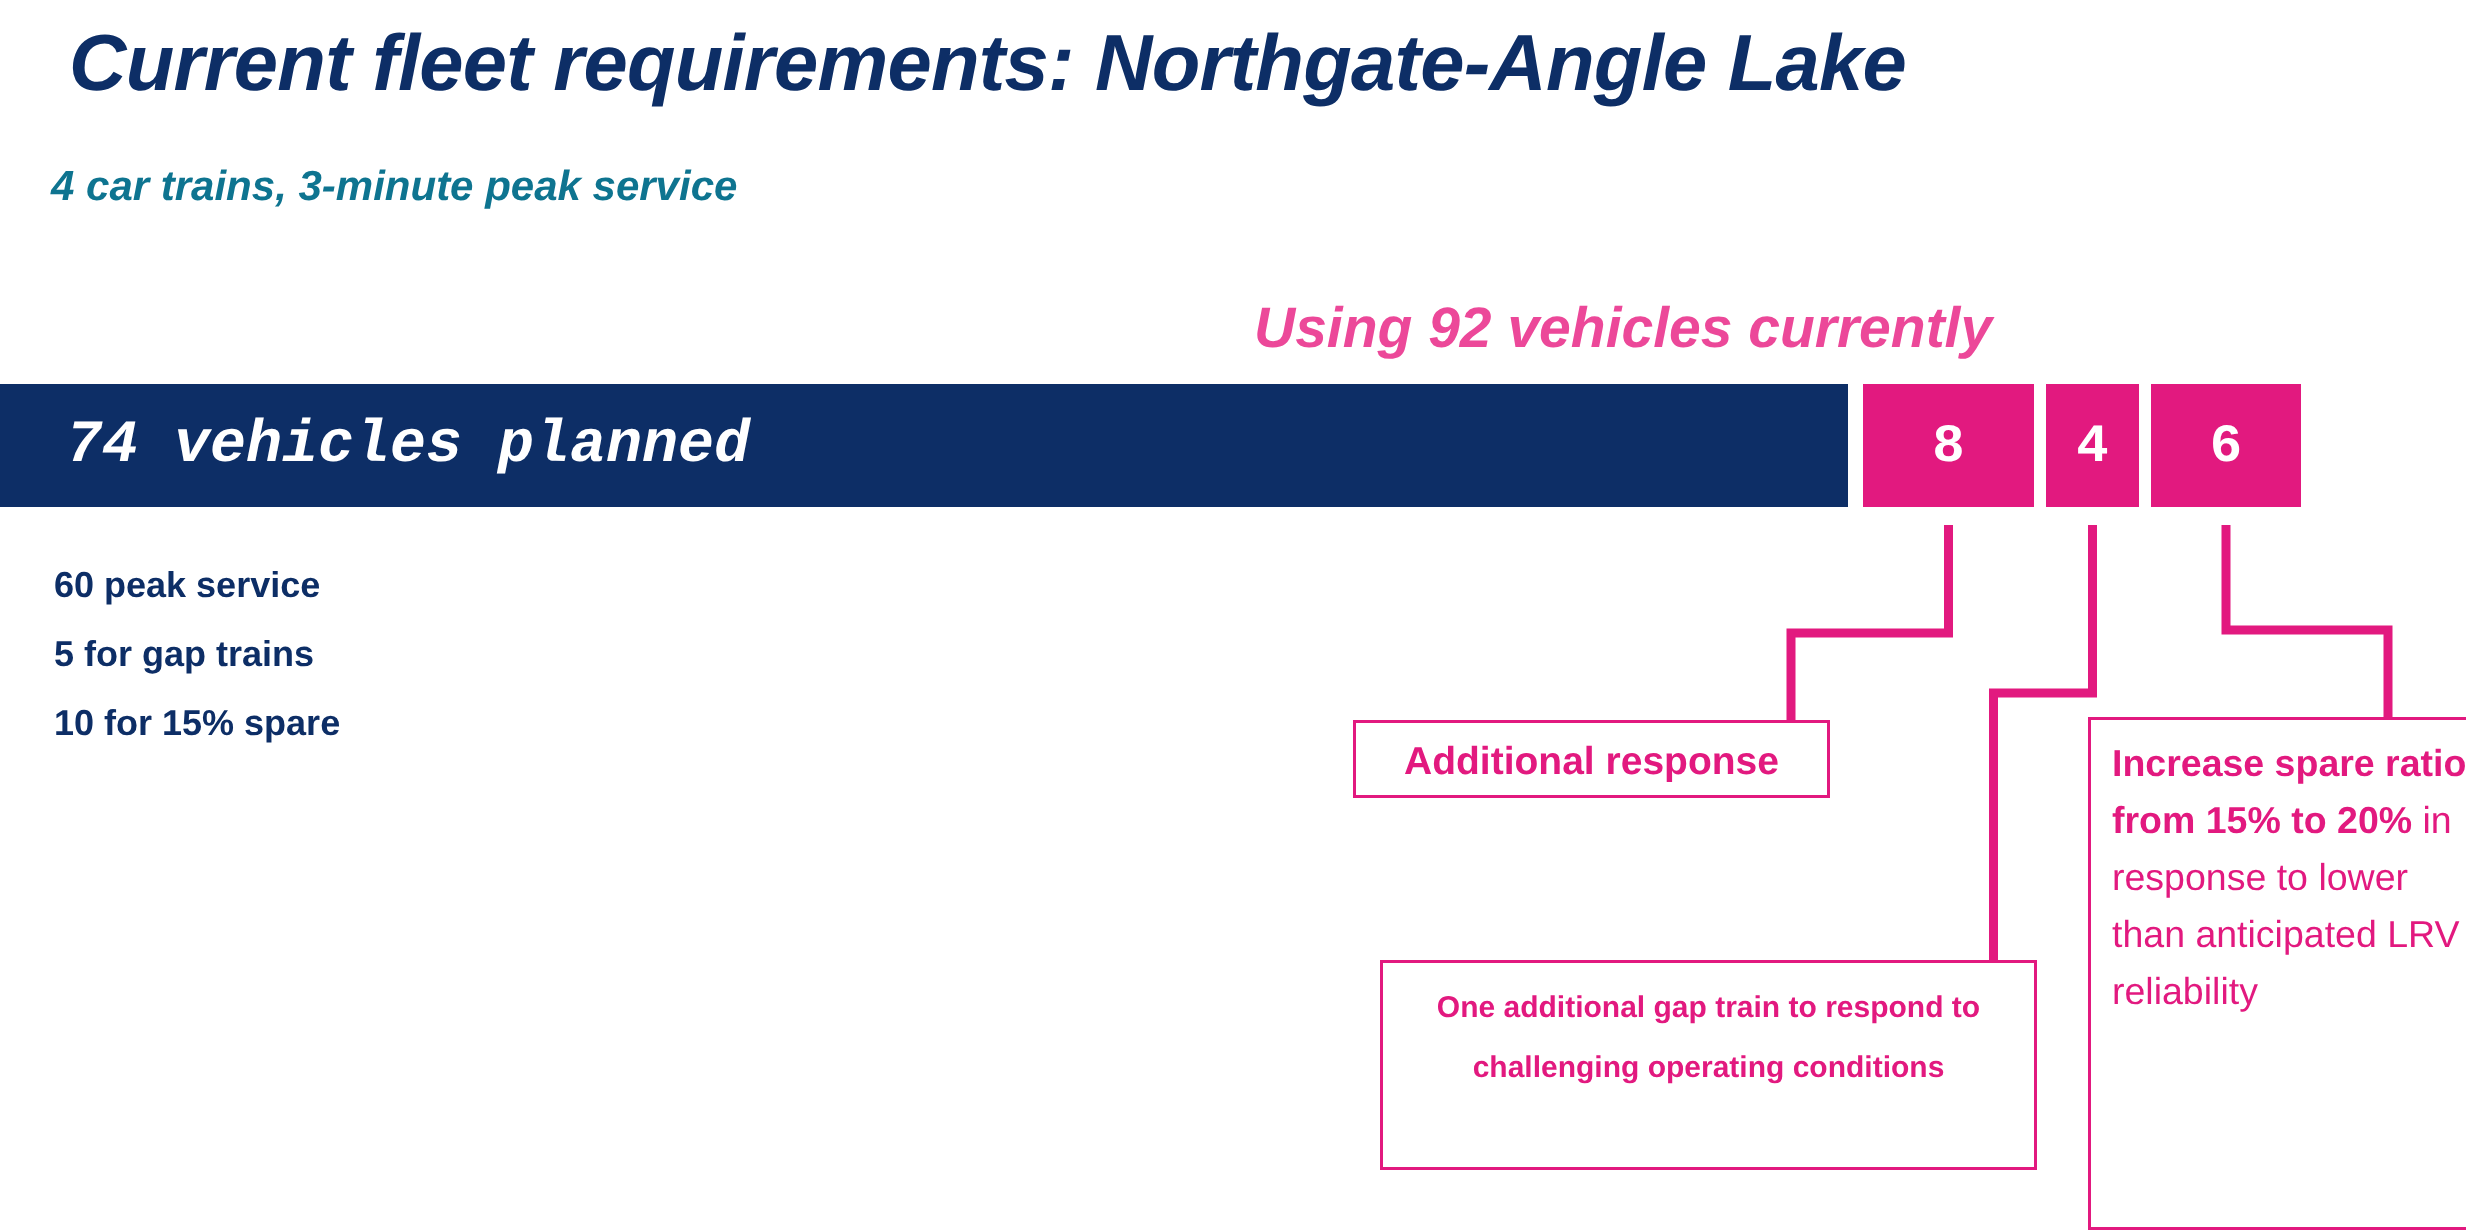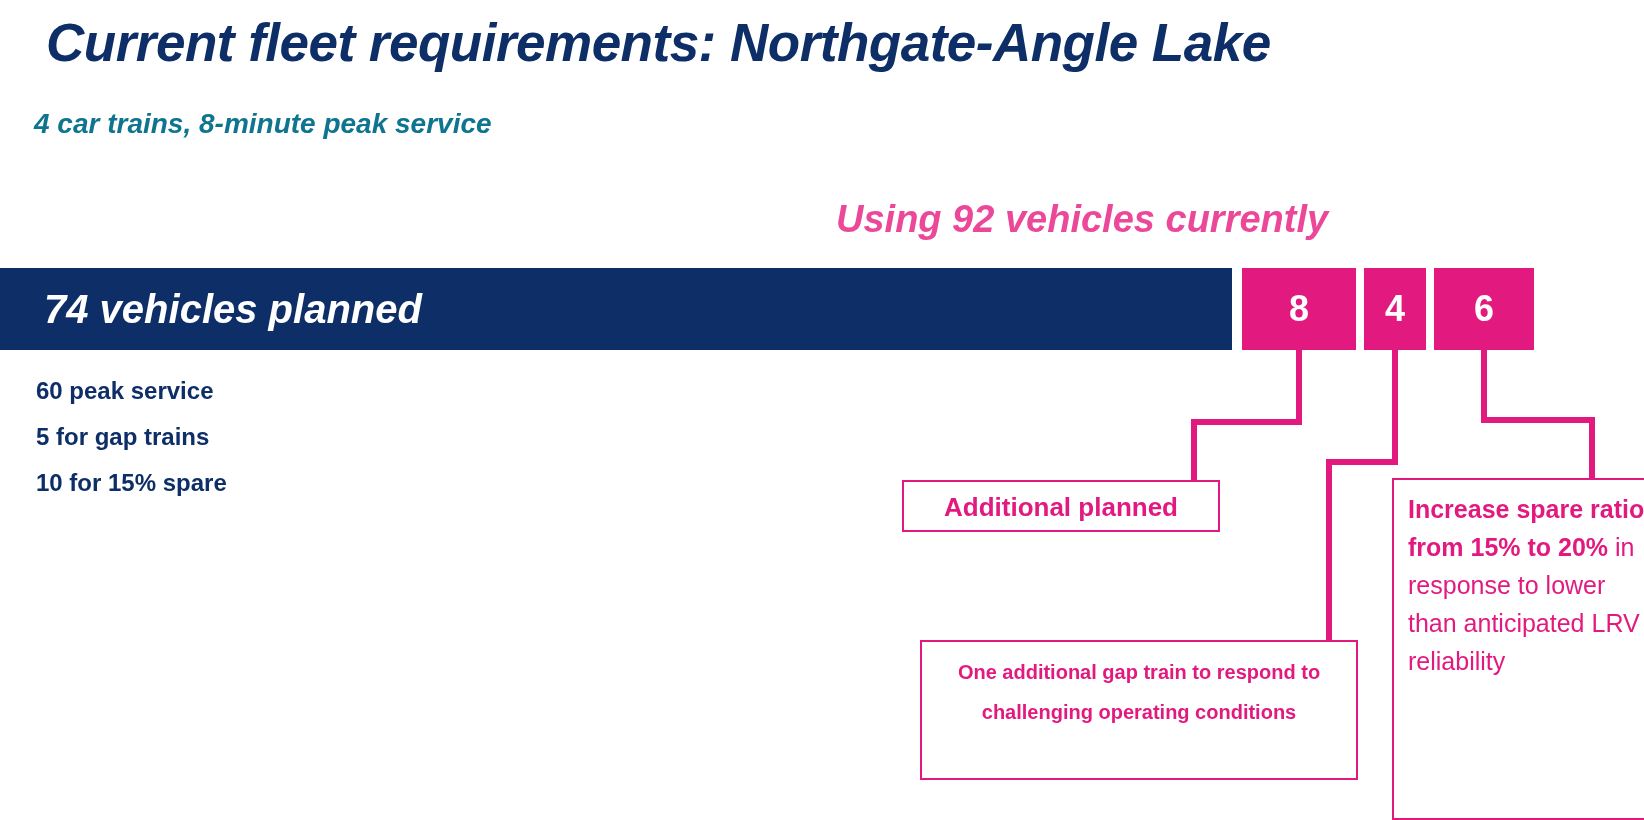--- a/index.html
+++ b/index.html
@@ -49,23 +49,24 @@
     font-weight: bold;
     font-style: italic;
     color: #ec4899;
     white-space: nowrap;
   }
 
   
   .bar-row {
     position: absolute;
     left: 0px;
-    top: 268px;
+    top: 256px;
     width: 1556px;
     height: 82px;
+    font-family: Liberation Mono, monospace;
   }
   .bar-main {
     position: absolute;
     left: 0px;
     top: 0px;
     width: 1232px;
     height: 82px;
     background: #0d2e66;
     display: flex;
     align-items: center;
@@ -154,21 +155,21 @@
     height: 820px;
     pointer-events: none;
   }
 </style>
 </head>
 <body>
 
 <div class="slide">
 
   <div class="title">Current fleet requirements: Northgate-Angle Lake</div>
-  <div class="subtitle">4 car trains, 8-minute peak service</div>
+  <div class="subtitle">4 car trains, 3-minute peak service</div>
   <div class="using-note">Using 92 vehicles currently</div>
 
   <div class="bar-row">
     <div class="bar-main">
       <span class="bar-main-label">74 vehicles planned</span>
     </div>
     <div class="seg seg-a">8</div>
     <div class="seg seg-b">4</div>
     <div class="seg seg-c">6</div>
   </div>
@@ -181,21 +182,21 @@
 
   <svg class="connectors" viewBox="0 0 1644 820">
 
     <polyline points="1299,350 1299,422 1194,422 1194,480" fill="none" stroke="#e2197f" stroke-width="6"></polyline>
 
     <polyline points="1395,350 1395,462 1329,462 1329,640" fill="none" stroke="#e2197f" stroke-width="6"></polyline>
 
     <polyline points="1484,350 1484,420 1592,420 1592,478" fill="none" stroke="#e2197f" stroke-width="6"></polyline>
   </svg>
 
-  <div class="callout callout-runtime">Additional planned</div>
+  <div class="callout callout-runtime">Additional response</div>
 
   <div class="callout callout-gaptrain">One additional gap train to respond to challenging operating conditions</div>
 
   <div class="callout callout-spare">
     <b>Increase spare ratio from 15% to 20%</b><span> in response to lower than anticipated LRV reliability</span>
   </div>
 
 </div>
 
 </body></html>

